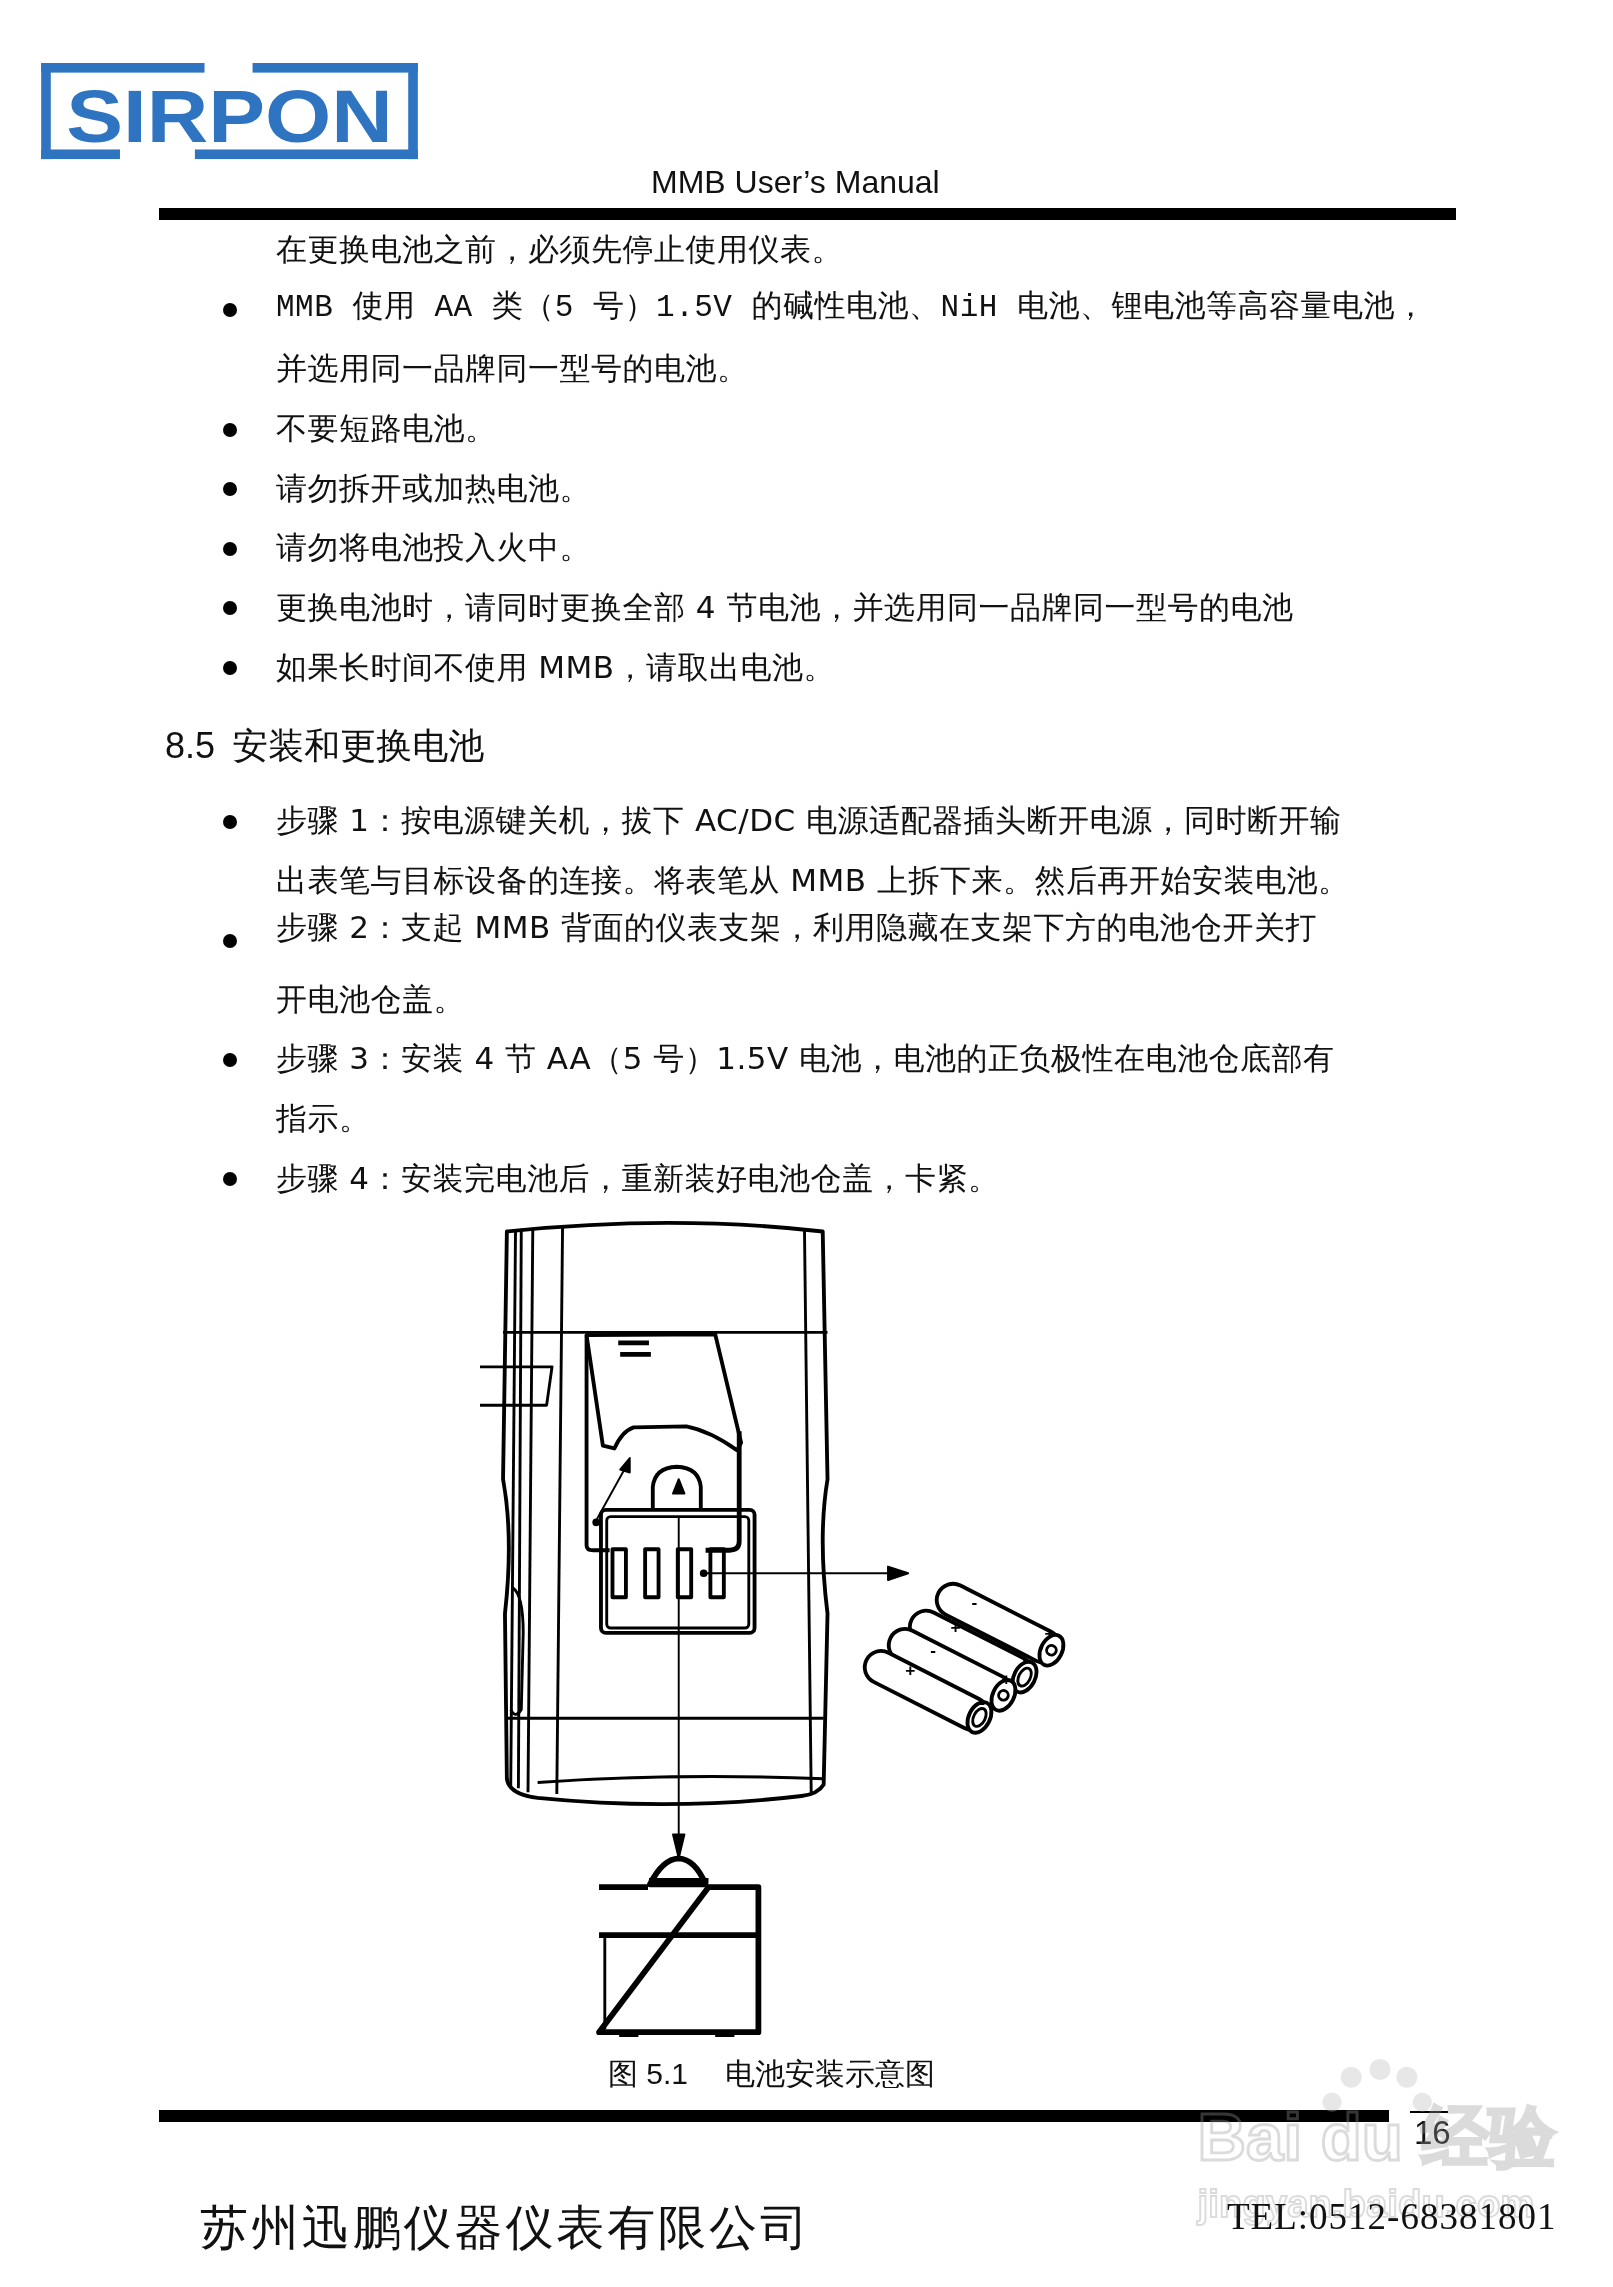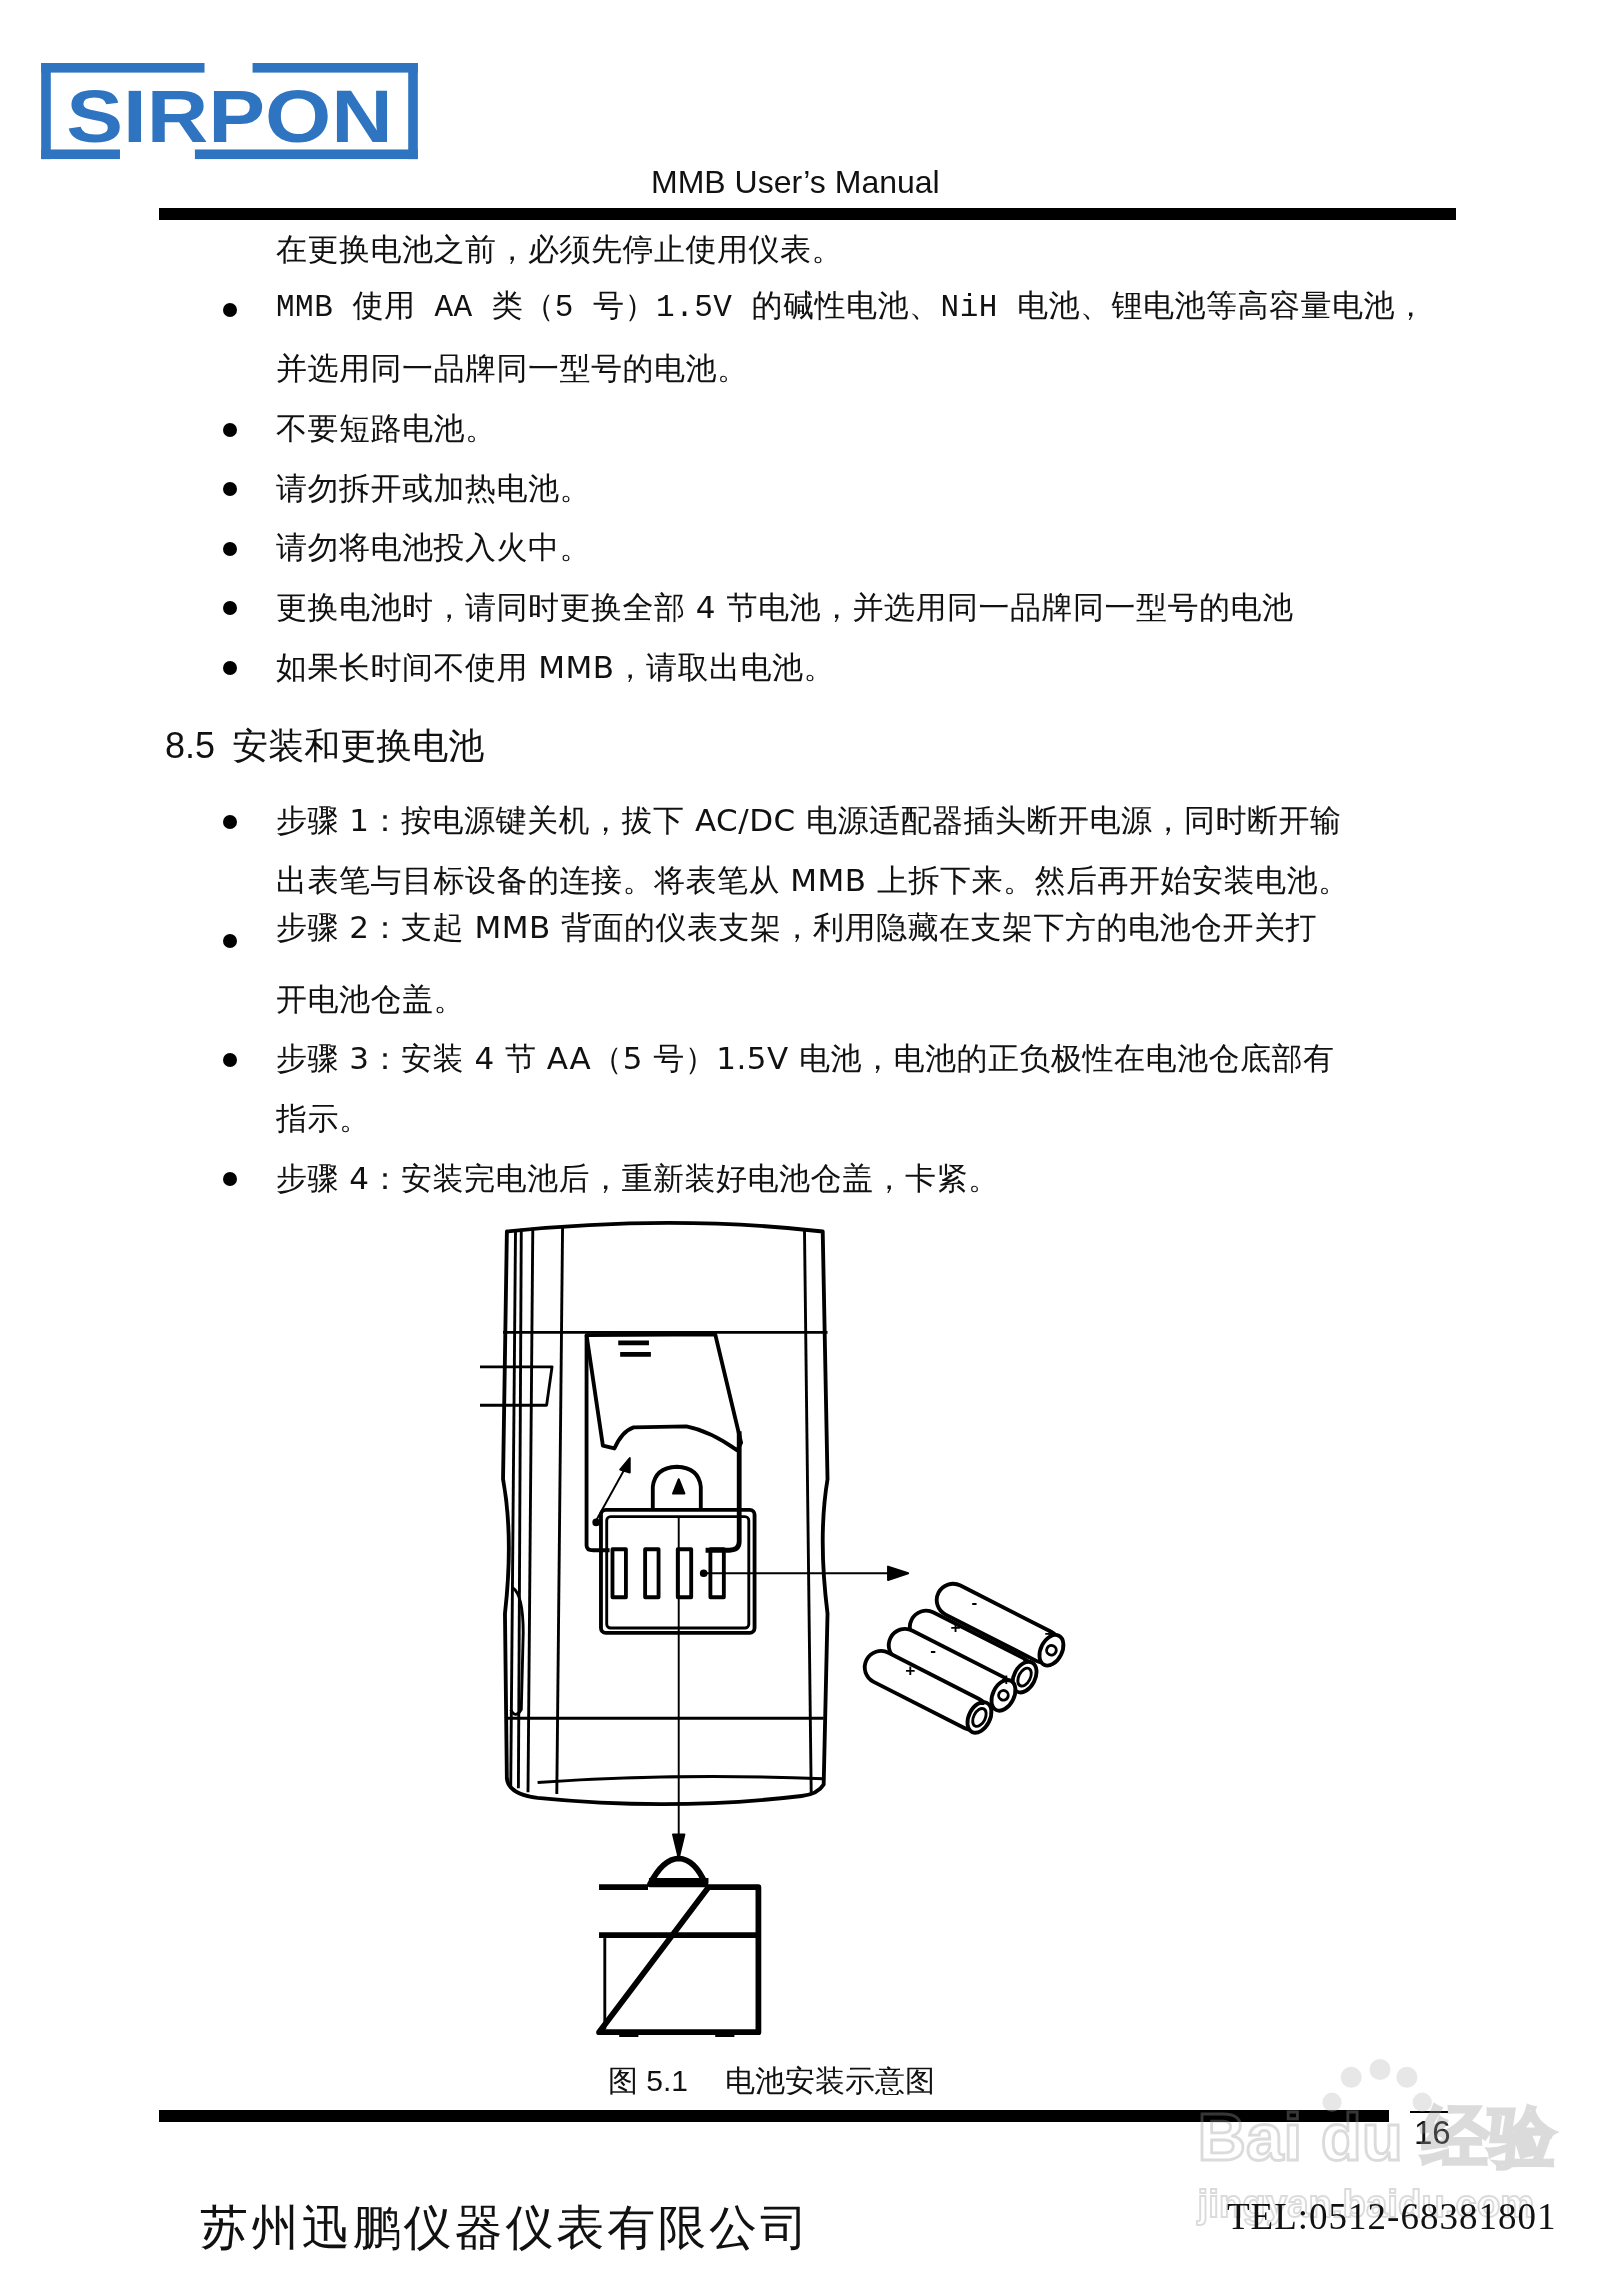--- a/index.html
+++ b/index.html
@@ -7,21 +7,21 @@
          font-family: "DejaVu Sans", "Liberation Sans", sans-serif; color: #111; }
   .abs { position: absolute; }
   .logo { left: 41px; top: 63px; width: 377px; height: 98px; }
   .header-title { left: 651px; top: 163px; font-size: 32px; line-height: 38px;
                   font-family: "Liberation Sans", sans-serif; white-space: nowrap; }
   .rule { background: #000; }
   .body-line { font-size: 31px; line-height: 38px; white-space: nowrap; letter-spacing: 0.5px; }
   .bullet { position: absolute; width: 14.4px; height: 14.4px; border-radius: 50%; background: #000; }
   .section-heading { left: 165px; top: 725px; font-size: 36px; line-height: 42px; white-space: nowrap; }
   .section-heading .num { font-family: "Liberation Sans", sans-serif; margin-right: 17.3px; }
-  .caption { left: 608px; top: 2056px; font-size: 30px; line-height: 49px; white-space: nowrap; }
+  .caption { left: 608px; top: 2056px; font-size: 30px; line-height: 35px; white-space: nowrap; }
   .caption .fig-num { margin-right: 37px; font-family: "Liberation Sans", sans-serif; }
   .company { left: 200px; top: 2198px; font-size: 48px; line-height: 58px; white-space: nowrap;
              font-family: "DejaVu Serif", "Liberation Serif", serif; letter-spacing: 2.9px; }
   .tel { left: 1227px; top: 2198px; font-size: 37px; line-height: 38px; white-space: nowrap;
          font-family: "Liberation Serif", serif; letter-spacing: 1px; }
   .page-num { left: 1414px; top: 2114px; font-size: 33px; line-height: 38px;
               font-family: "Liberation Sans", sans-serif; }
   .watermark { left: 1188px; top: 2056px; width: 384px; height: 173px; opacity: 0.35; pointer-events: none; }
   .diagram { left: 480px; top: 1210px; width: 672px; height: 836px; }
 </style>

